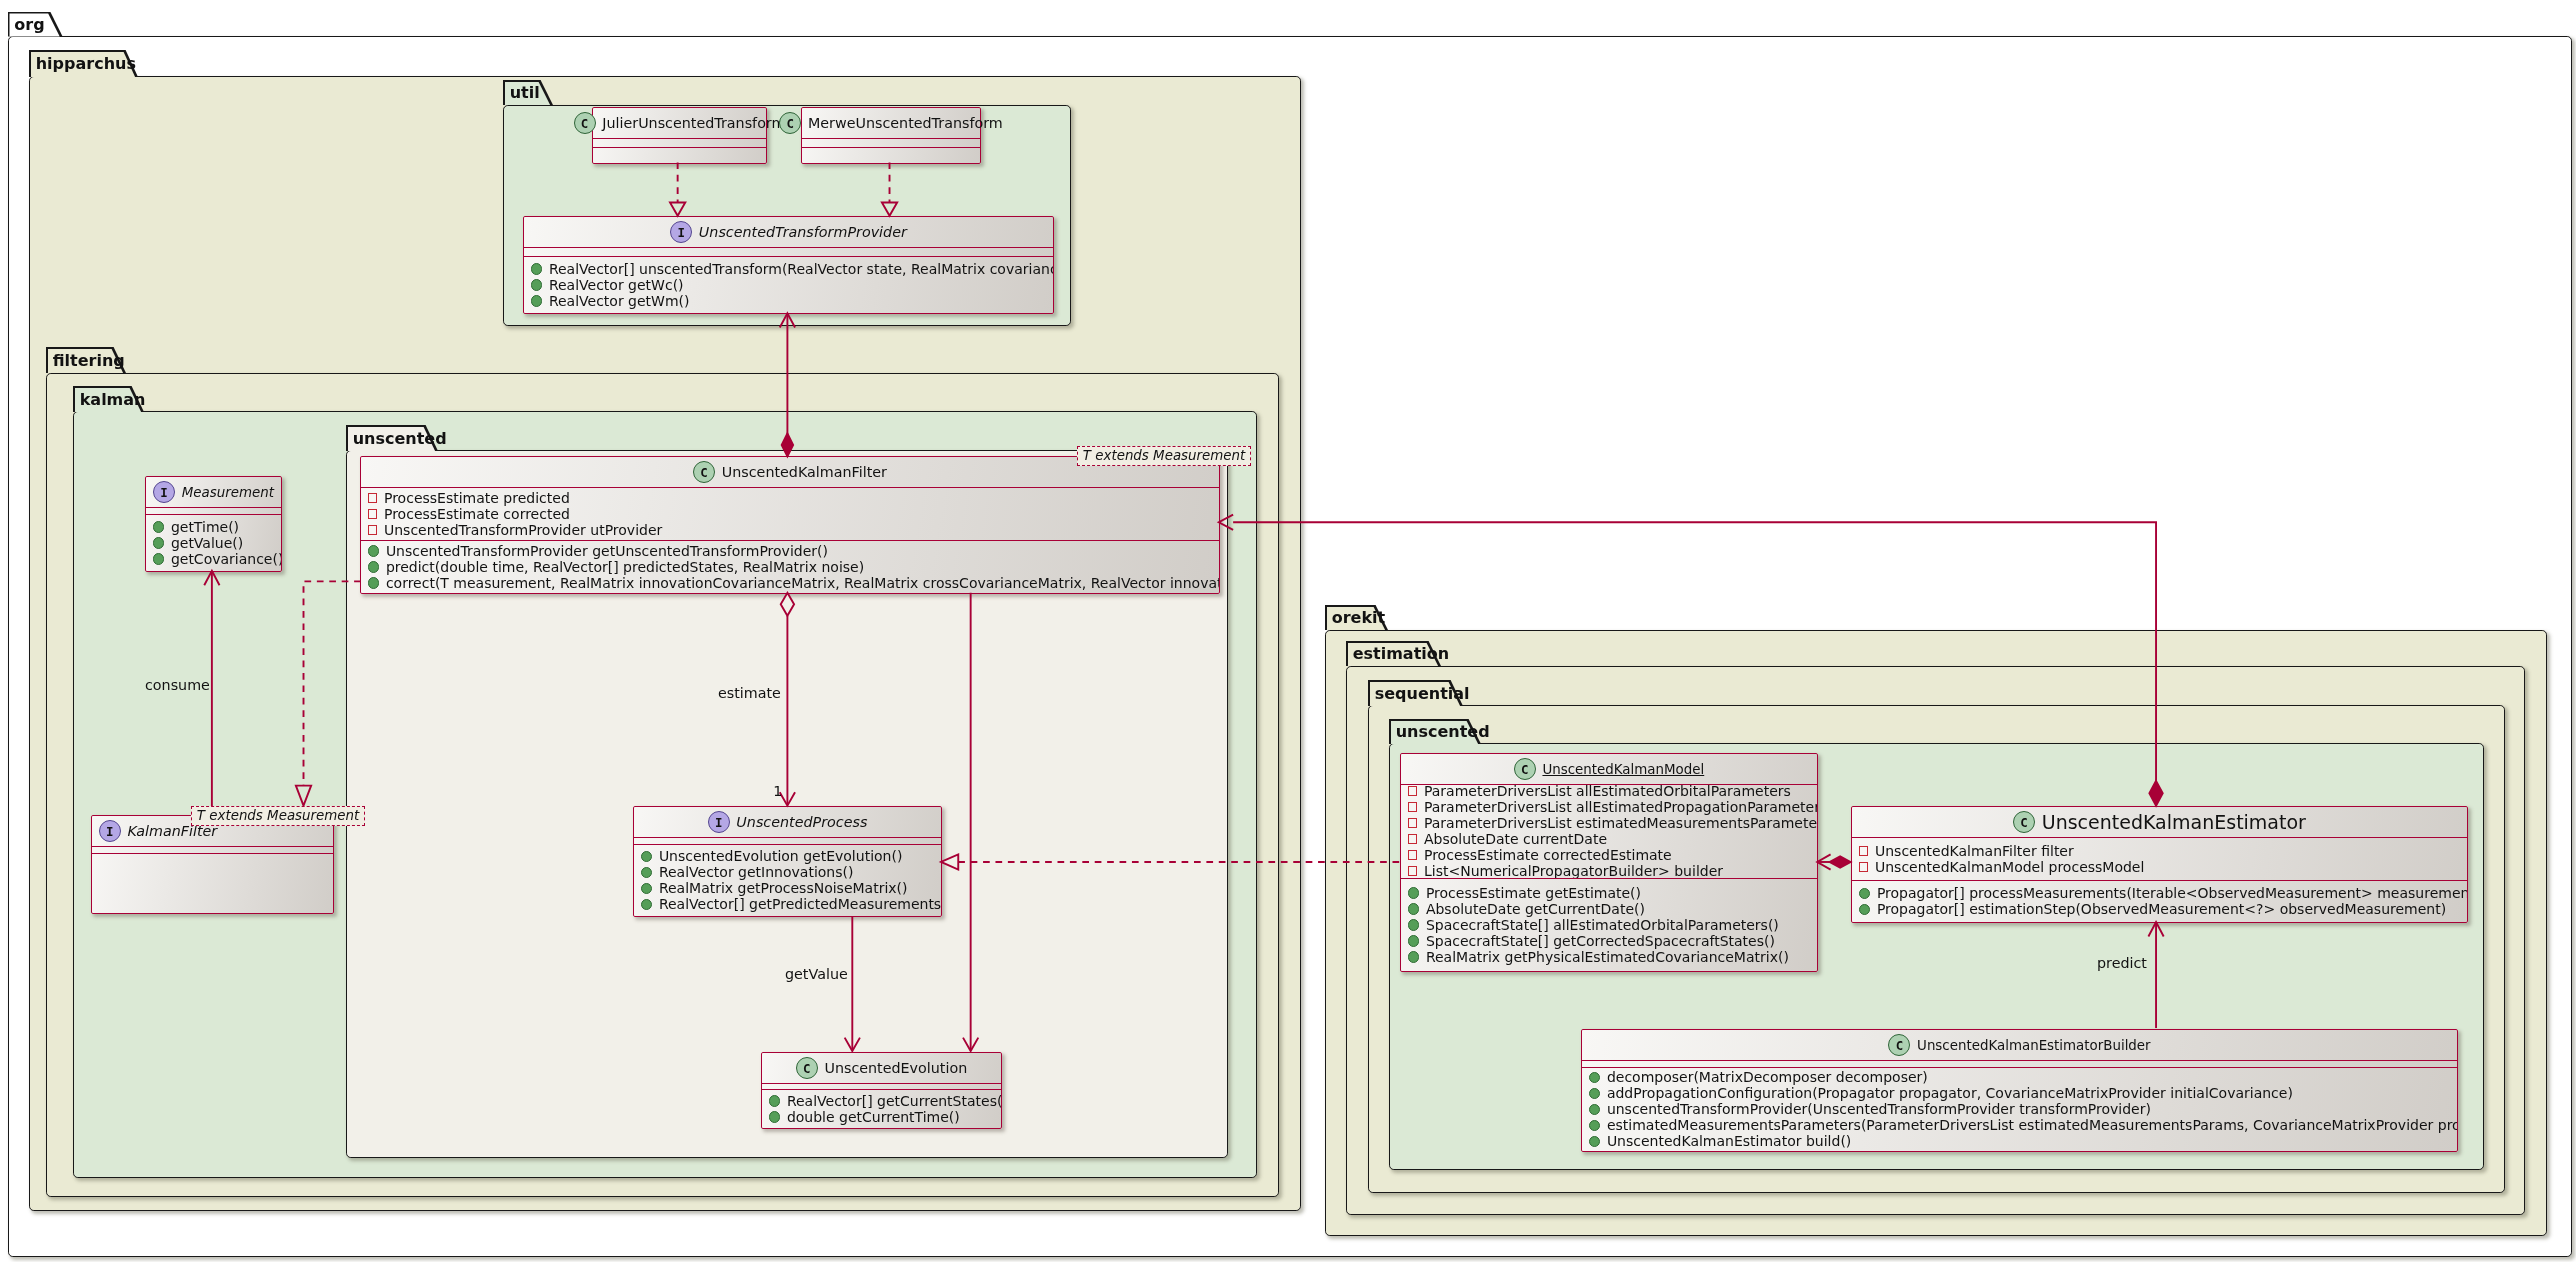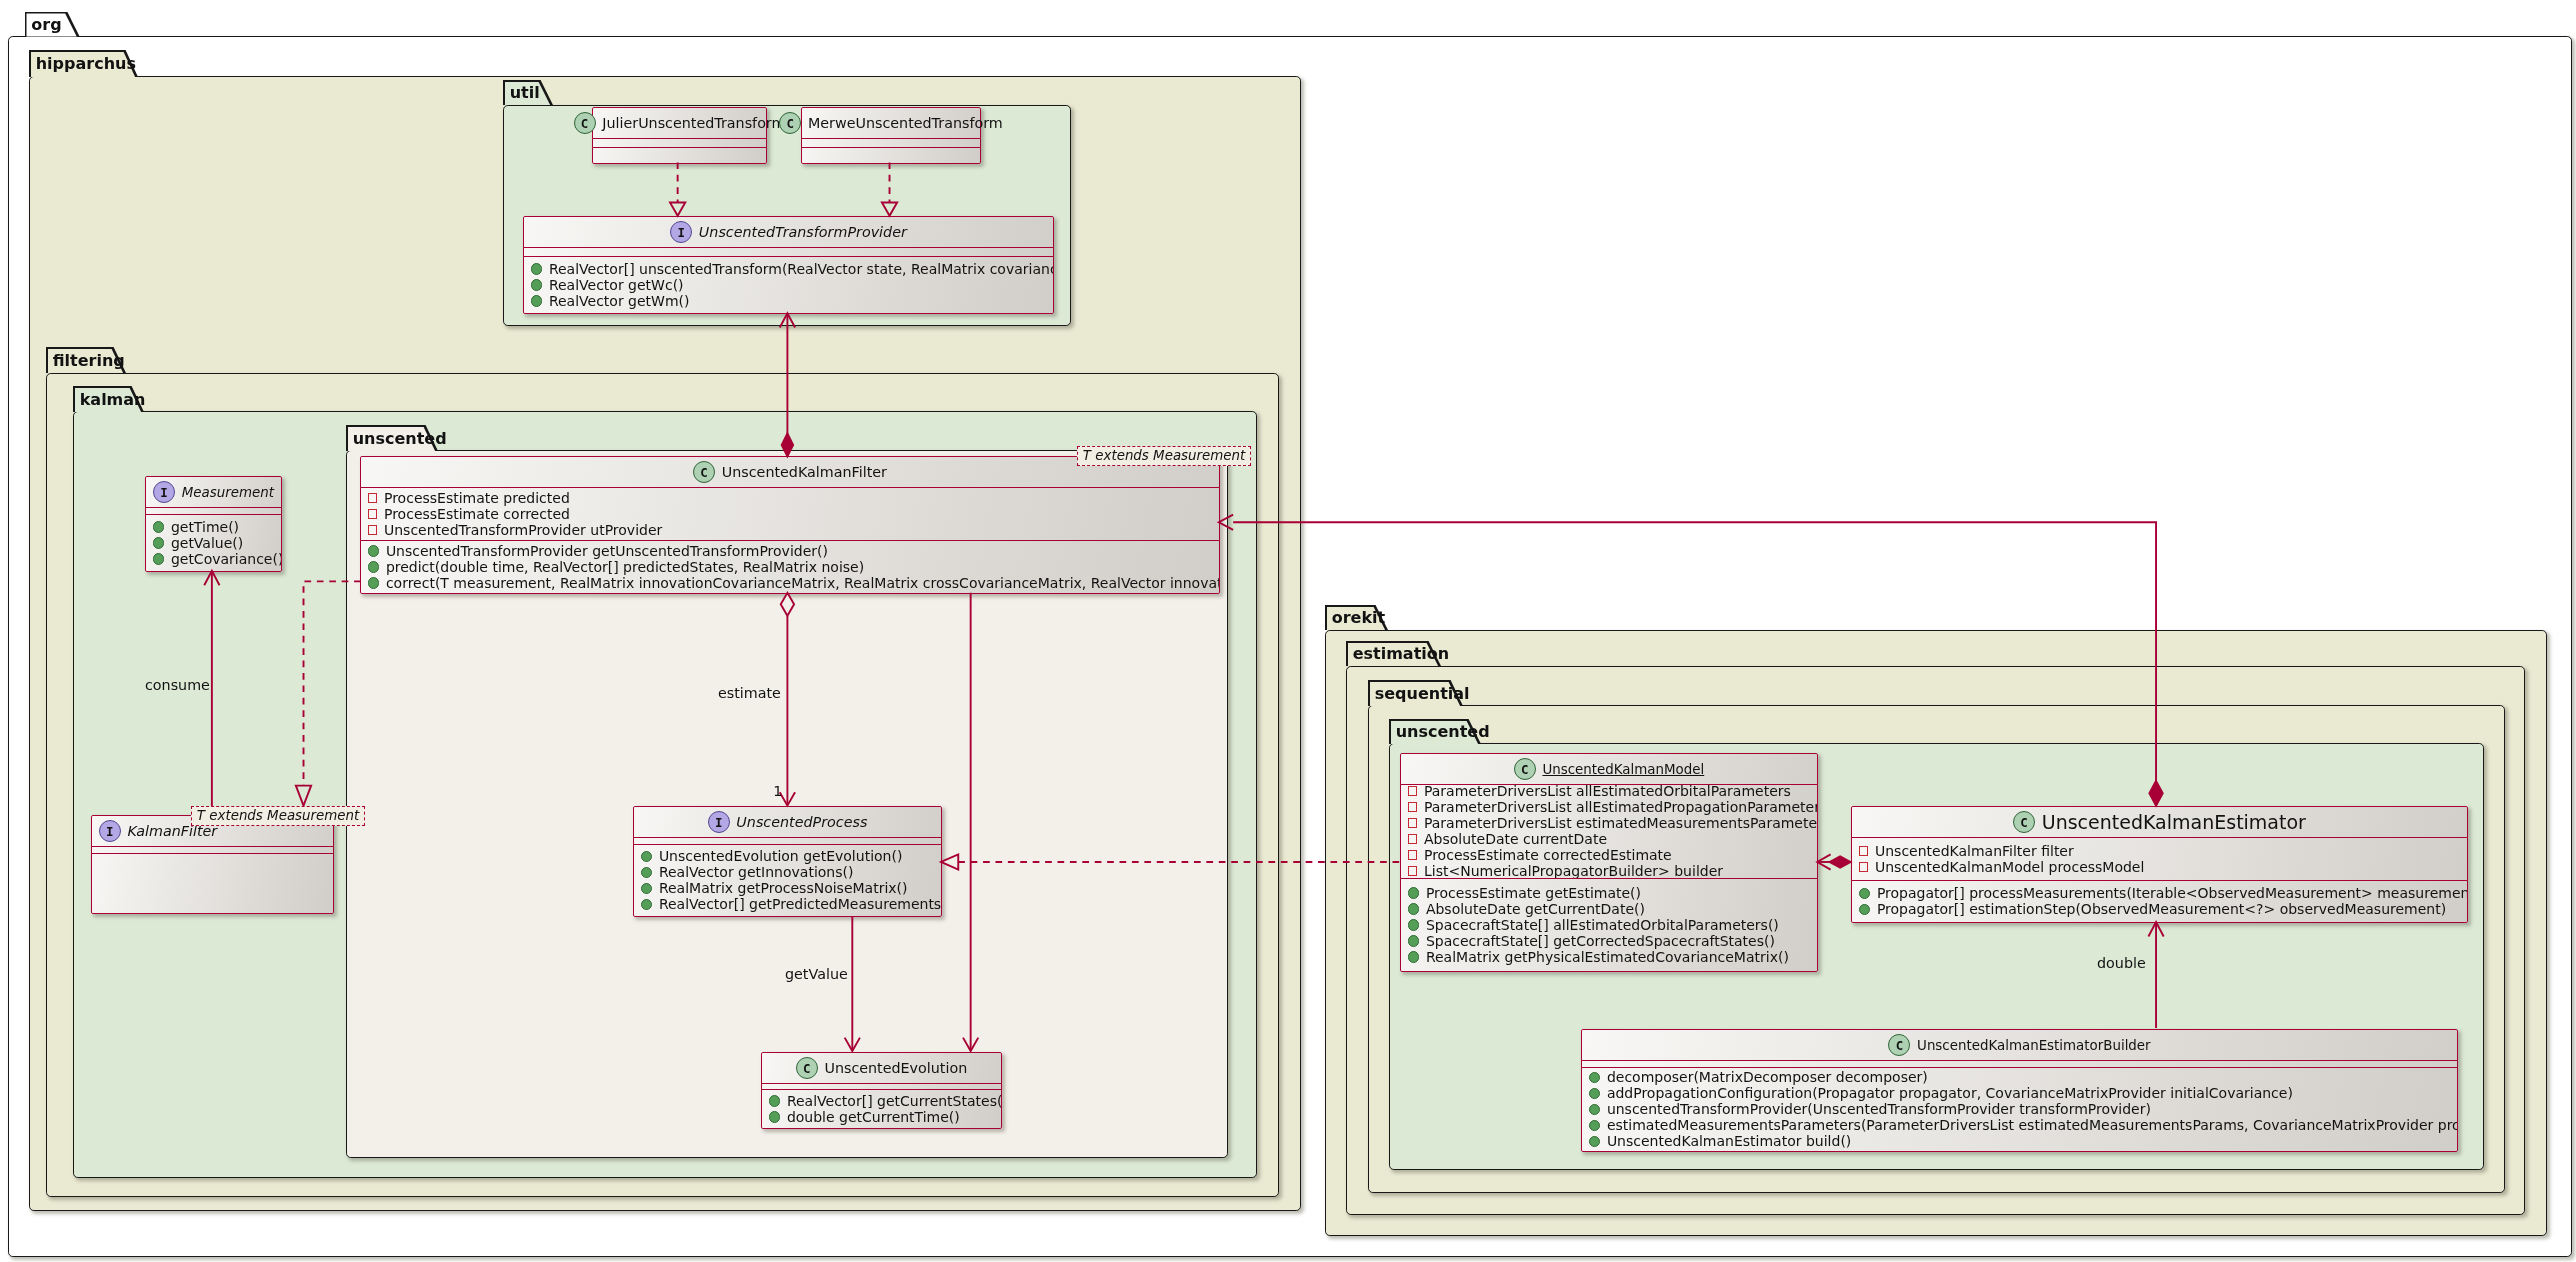--- a/index.html
+++ b/index.html
@@ -62,21 +62,21 @@
   <div class="pkg fill-beige" style="left:29px;top:76px;width:1270px;height:1133px;"></div>
   <div class="pkg fill-green" style="left:503px;top:105px;width:566px;height:219px;"></div>
   <div class="pkg fill-beige" style="left:46px;top:373px;width:1231px;height:822px;"></div>
   <div class="pkg fill-green" style="left:73px;top:411px;width:1182px;height:765px;"></div>
   <div class="pkg fill-cream" style="left:346px;top:450px;width:880px;height:706px;"></div>
   <div class="pkg fill-beige" style="left:1325px;top:630px;width:1220px;height:604px;"></div>
   <div class="pkg fill-beige" style="left:1346px;top:666px;width:1177px;height:547px;"></div>
   <div class="pkg fill-beige" style="left:1368px;top:705px;width:1135px;height:486px;"></div>
   <div class="pkg fill-green" style="left:1389px;top:743px;width:1093px;height:425px;"></div>
 
-  <div class="ptab" style="left:7.6px;top:11.5px;width:55px;height:25px;margin-left:17px;">
+  <div class="ptab" style="left:7.6px;top:11.5px;width:55px;height:25px;">
     <div class="t-b"></div>
       <div class="t-f fill-white"></div>
     <div class="t-l">org</div>
   </div>
   <div class="ptab" style="left:29px;top:50px;width:109px;height:27px;">
     <div class="t-b"></div>
       <div class="t-f fill-beige"></div>
     <div class="t-l">hipparchus</div>
   </div>
   <div class="ptab" style="left:503px;top:80px;width:50px;height:25px;">
@@ -469,16 +469,16 @@
 
       <path d="M2259,1077 L2259,967"></path>
       <path d="M2251,981 L2259,966 L2267,981"></path>
     </g>
   </svg>
 
   <div class="elabel" style="left:145px;top:677px;">consume</div>
   <div class="elabel" style="left:718px;top:685px;">estimate</div>
   <div class="elabel" style="left:769px;top:783px;width:13.4px;text-align:right;">1</div>
   <div class="elabel" style="left:785px;top:966px;">getValue</div>
-  <div class="elabel" style="left:2097px;top:955px;">double</div>
+  <div class="elabel" style="left:2097px;top:955px;">predict</div>
 
 </div>
 
 
 </body></html>

